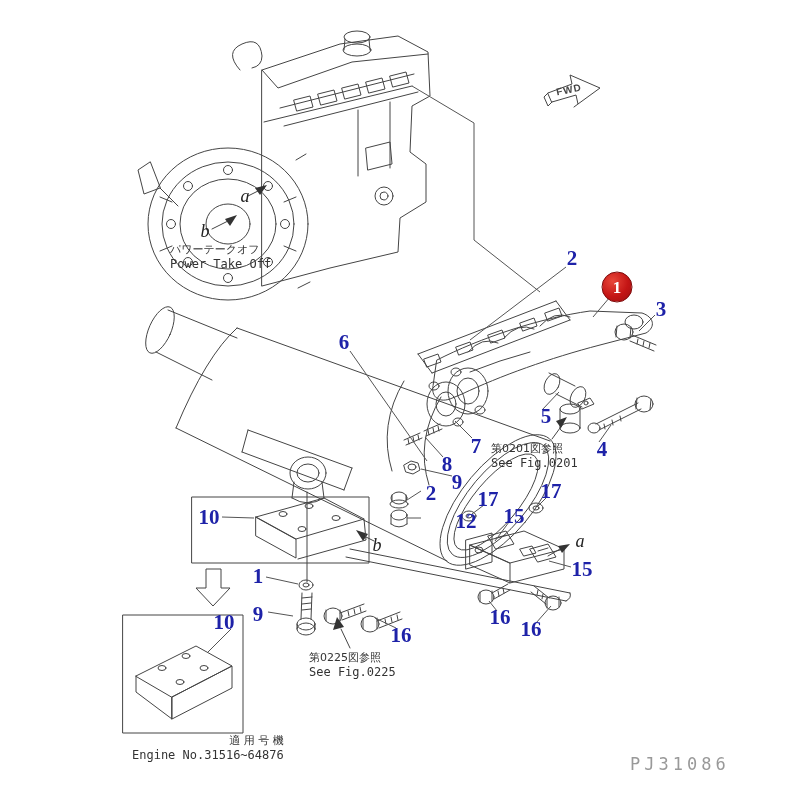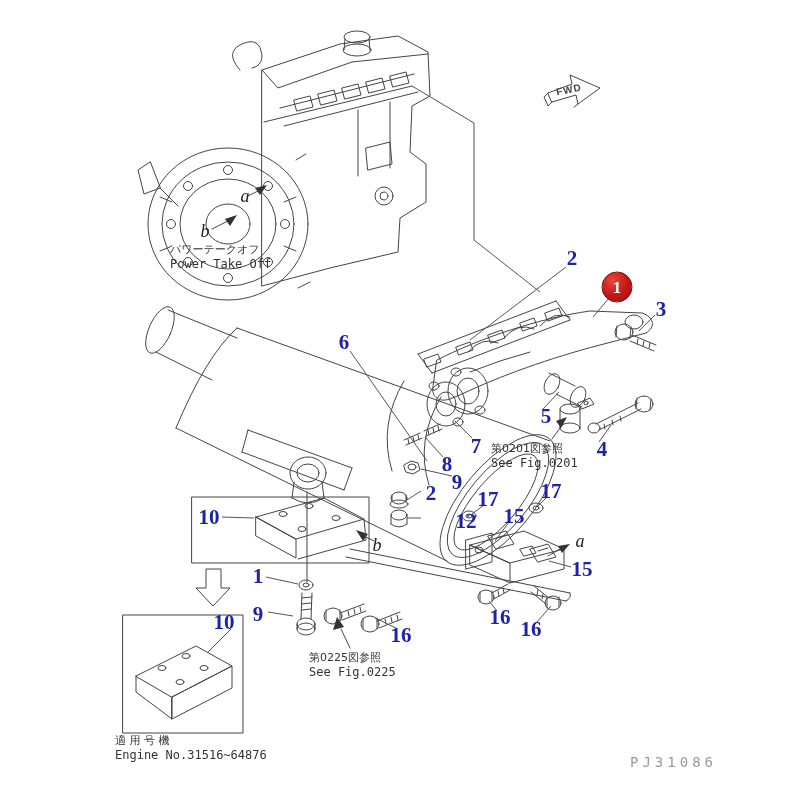--- a/index.html
+++ b/index.html
@@ -19,21 +19,21 @@
            background:radial-gradient(circle at 35% 30%, #e8473a 0%, #c41515 55%, #9d0f10 100%);
            border:1px solid #7d0a0b;color:#ffffff;display:flex;align-items:center;
            justify-content:center;font-size:17px;}
   .marker{position:absolute;z-index:5;transform:translate(-50%,-50%);
            font-family:"Liberation Serif",serif;font-style:italic;font-size:18px;
            color:#222222;line-height:1;}
   .note{position:absolute;z-index:4;color:#333333;line-height:1.3;white-space:nowrap;}
   .note .jp{font-family:"DejaVu Sans",sans-serif;font-size:11px;display:block;}
   .note .en{font-family:"DejaVu Sans Mono","Liberation Mono",monospace;font-size:12px;display:block;}
   .code{position:absolute;z-index:4;font-family:"DejaVu Sans Mono",monospace;
-        font-size:14px;letter-spacing:4px;color:#999999;}
+        font-size:17px;letter-spacing:4px;color:#999999;}
   .watermark{position:absolute;left:284px;top:372px;z-index:2;display:flex;align-items:center;
         font-family:"Liberation Sans",sans-serif;font-weight:bold;font-size:41px;
         color:rgba(86,118,197,0.78);letter-spacing:0;}
   .watermark .check{margin:2px -15px 0 -8px;position:relative;top:3px;opacity:0.9;}
   .fwd-text{position:absolute;left:556px;top:84px;z-index:4;transform:rotate(-12deg);
         font-size:10px;font-weight:bold;letter-spacing:1px;color:#444444;
         font-family:"Liberation Sans",sans-serif;}
 </style>
 </head>
 <body>
@@ -284,21 +284,21 @@
   <div class="note" style="left:491px;top:442px;">
     <span class="jp">第0201図参照</span>
     <span class="en">See Fig.0201</span>
   </div>
 
   <div class="note" style="left:309px;top:651px;">
     <span class="jp">第0225図参照</span>
     <span class="en">See Fig.0225</span>
   </div>
 
-  <div class="note" style="left:115px;top:734px;">
+  <div class="note" style="left:132px;top:734px;text-align:right;">
     <span class="jp">適 用 号 機</span>
     <span class="en">Engine No.31516~64876</span>
   </div>
 
   <div class="code" style="left:630px;top:754px;">PJ31086</div>
 
   <div class="callout" style="left:572px;top:258px;">2</div>
   <div class="callout red" style="left:617px;top:287px;transform:translate(-50%,-50%);">1</div>
   <div class="callout" style="left:661px;top:309px;">3</div>
   <div class="callout" style="left:344px;top:342px;">6</div>

